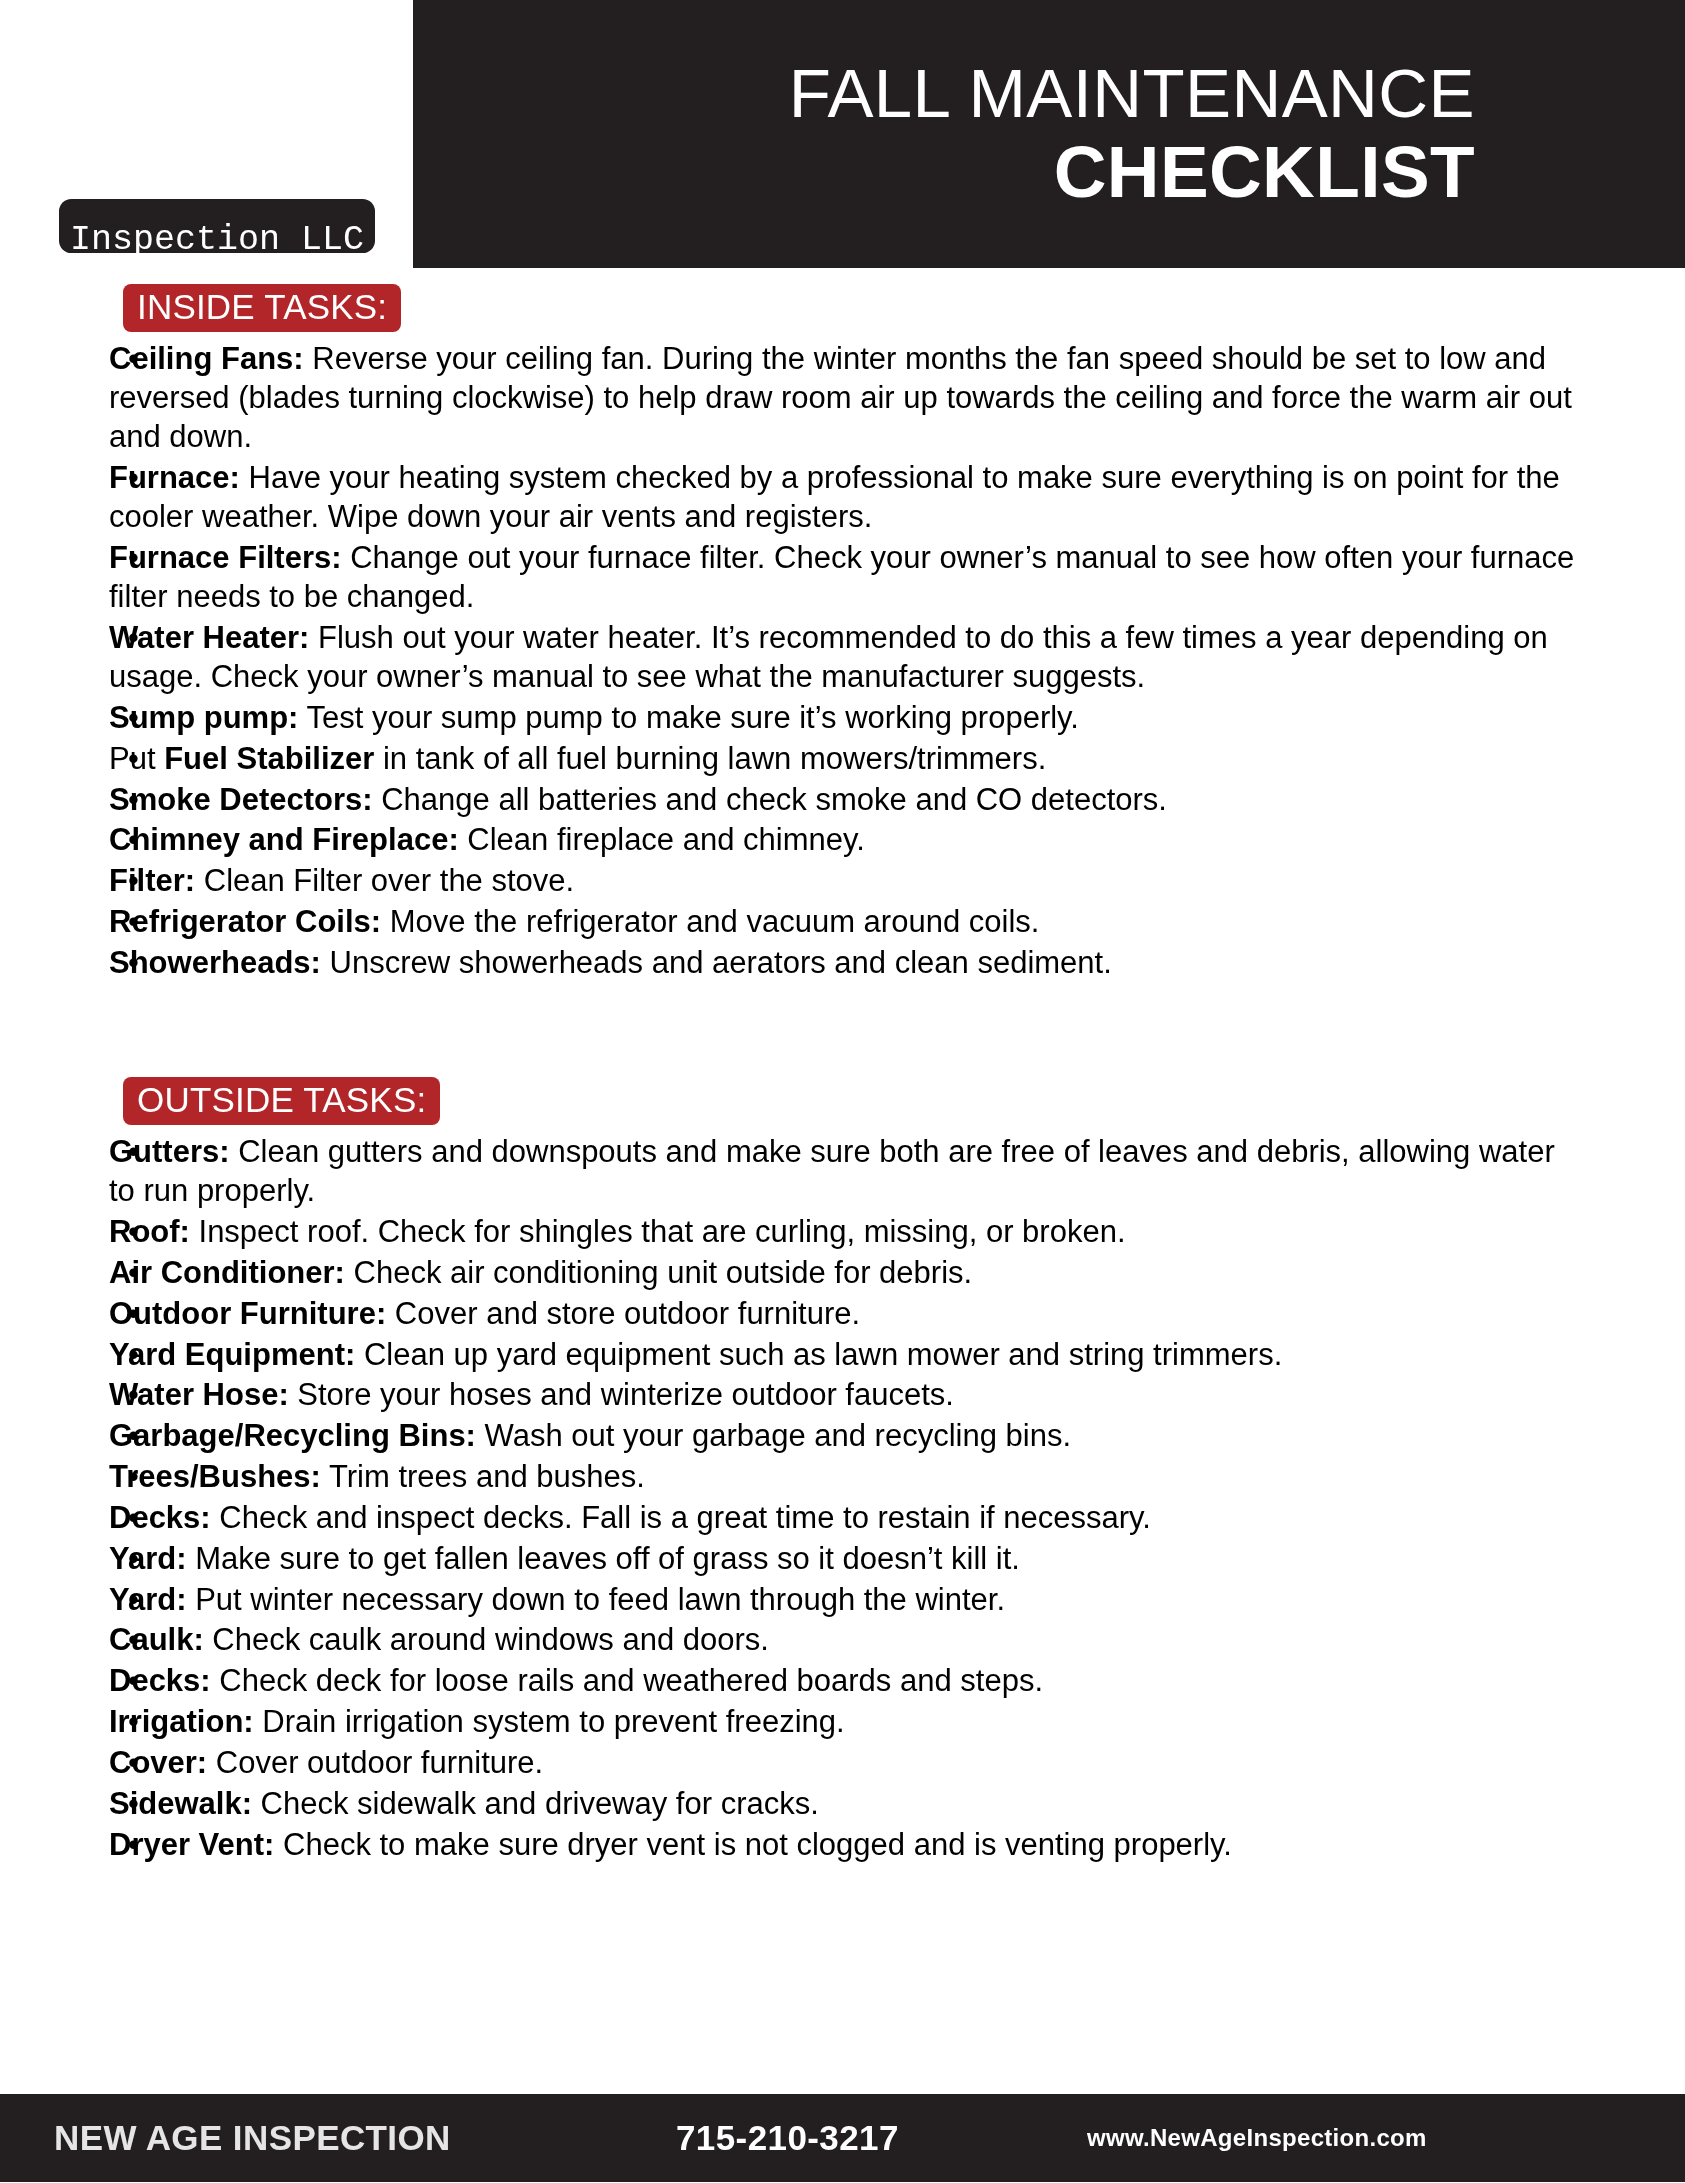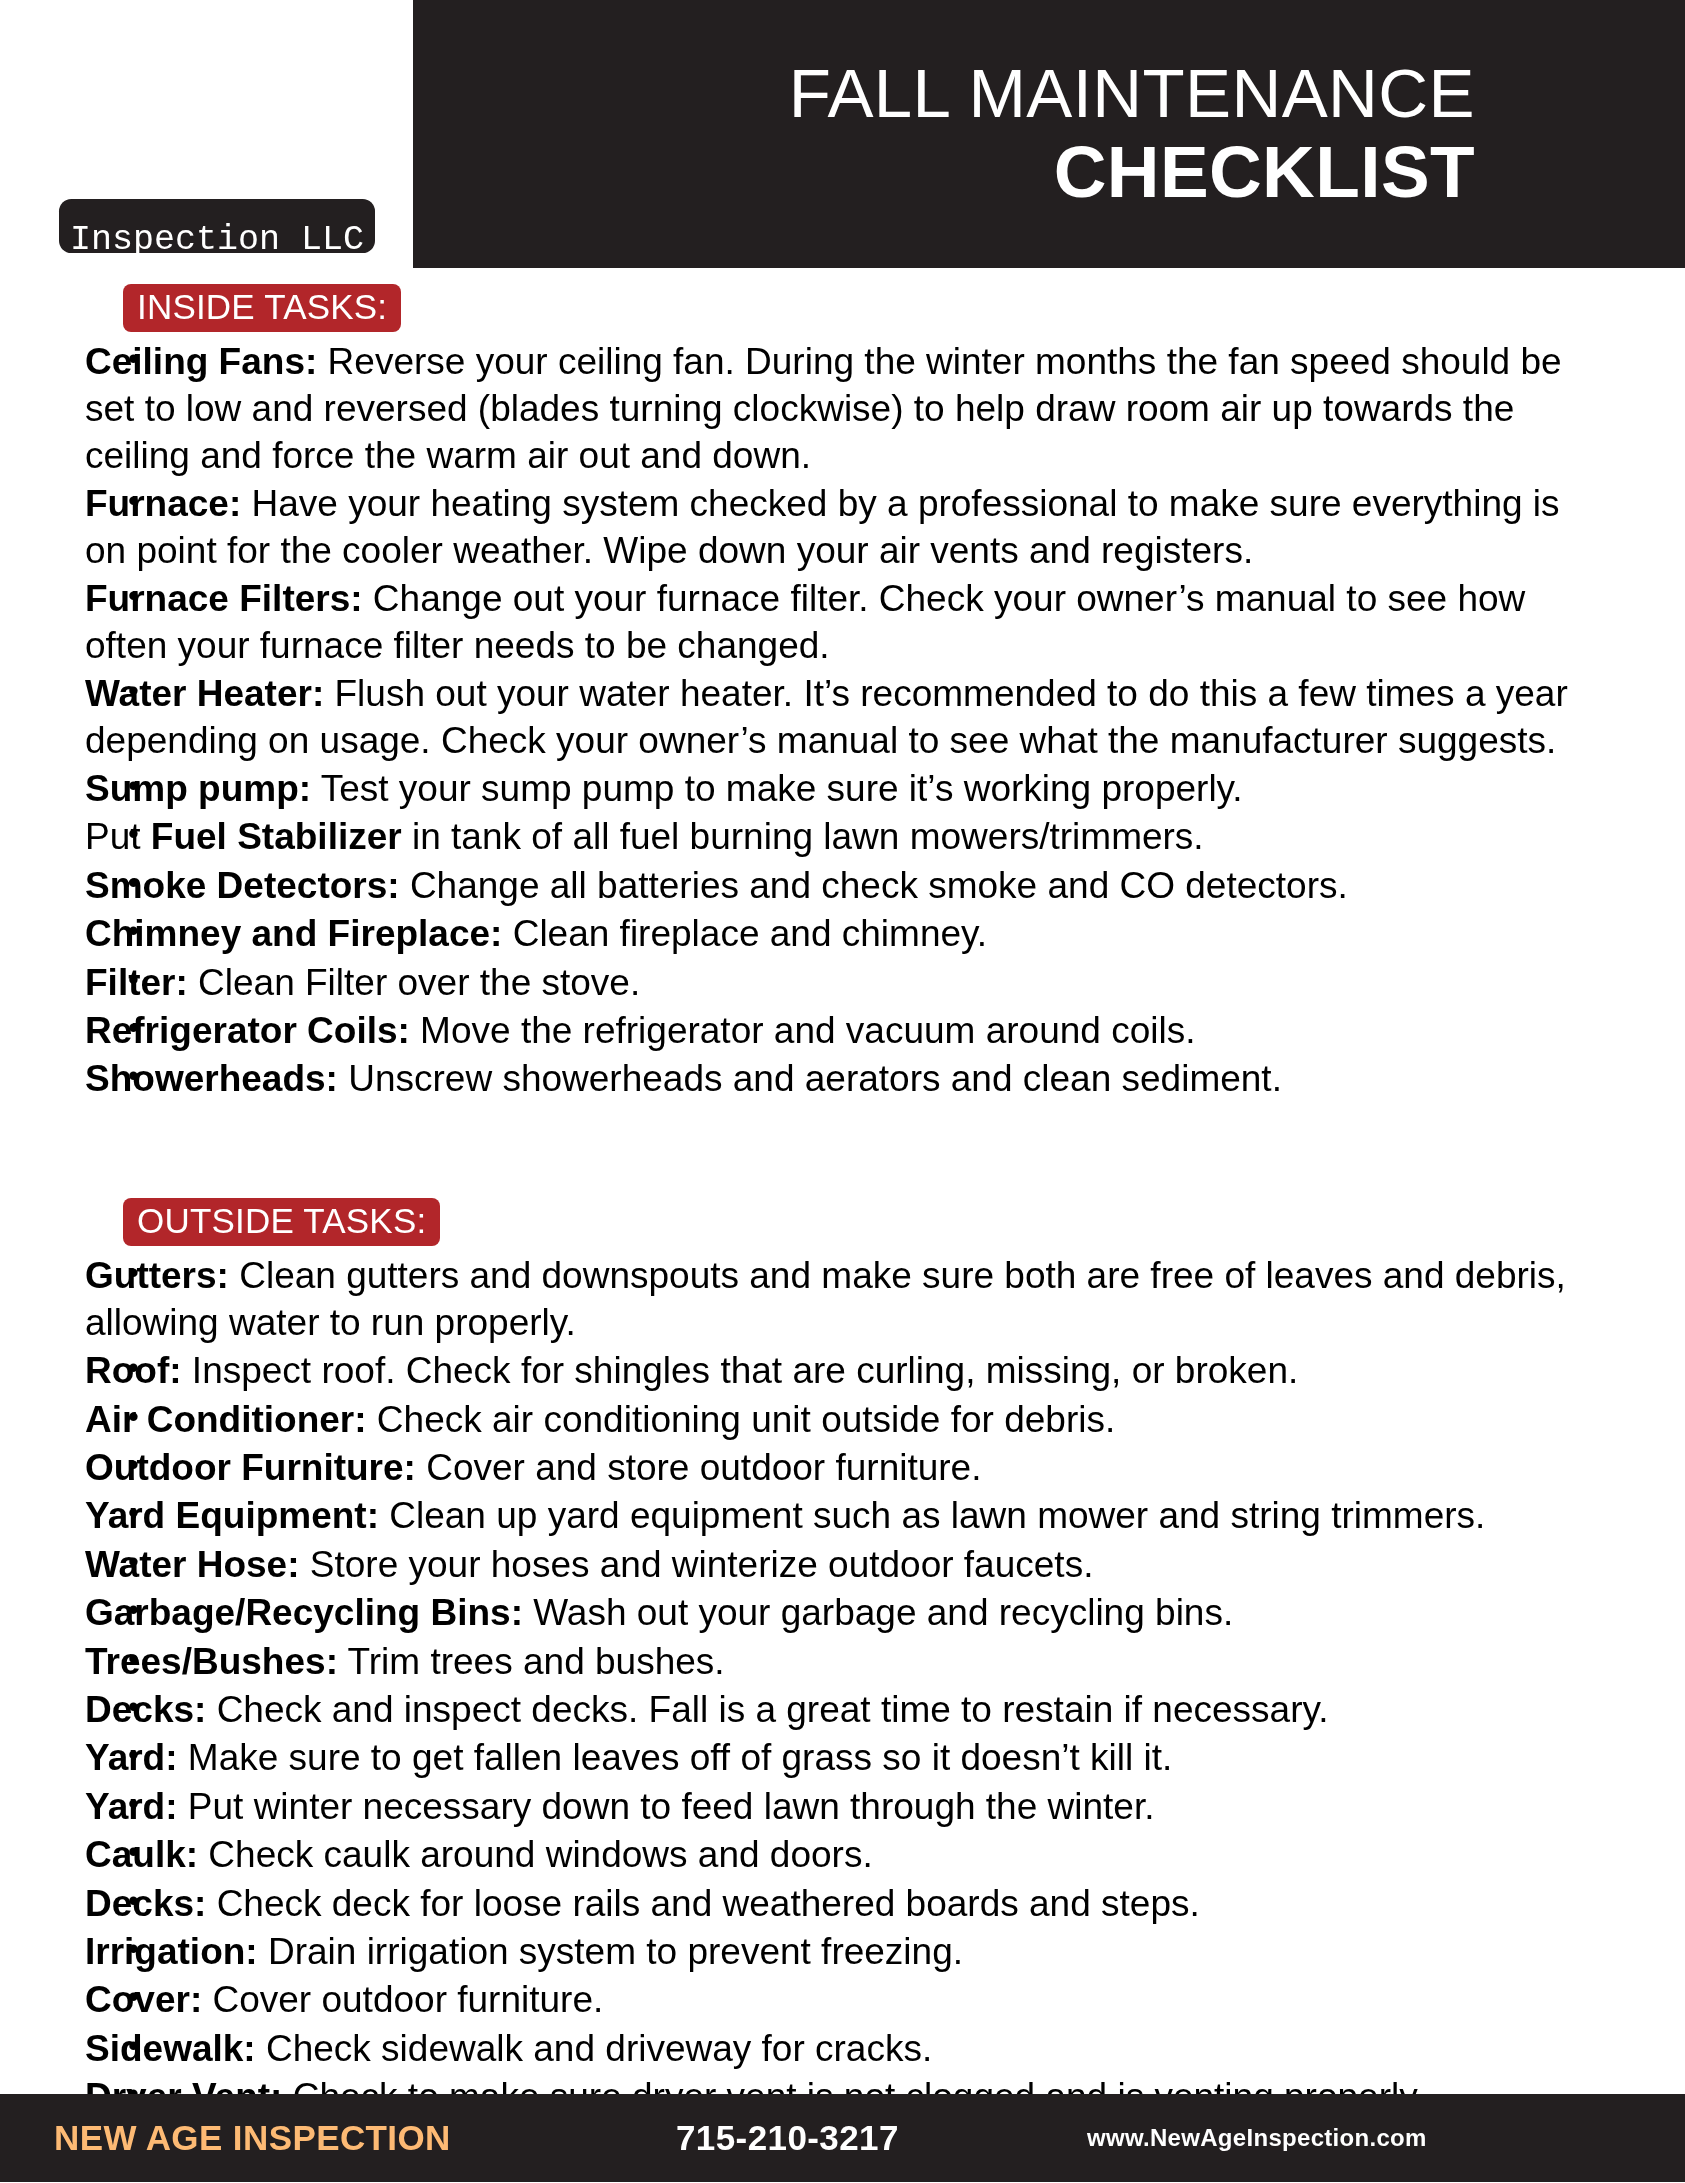--- a/index.html
+++ b/index.html
@@ -155,23 +155,23 @@
   }
 
   .task-list {
     list-style: none;
     margin: 7px 0 0 0;
     padding: 0;
   }
 
   .task-item {
     position: relative;
-    padding-left: 85px;
+    padding-left: 109px;
     padding-right: 97px;
-    font-size: 37px;
+    font-size: 31px;
     line-height: 1.26;
     color: #000000;
     margin-bottom: 1.8px;
   }
 
   .task-item::before {
     content: "\2022";
     position: absolute;
     left: 128px;
     top: 0;
@@ -193,21 +193,21 @@
     width: 1685px;
     height: 88px;
     background: #231F20;
     display: flex;
     align-items: center;
   }
 
   .footer-company {
     position: absolute;
     left: 54px;
-    color: #fdba74;
+    color: #e5e5e5;
     font-size: 35px;
     font-weight: 700;
     letter-spacing: 0.4px;
     white-space: nowrap;
   }
 
   .footer-phone {
     position: absolute;
     left: 676px;
     color: #ffffff;

